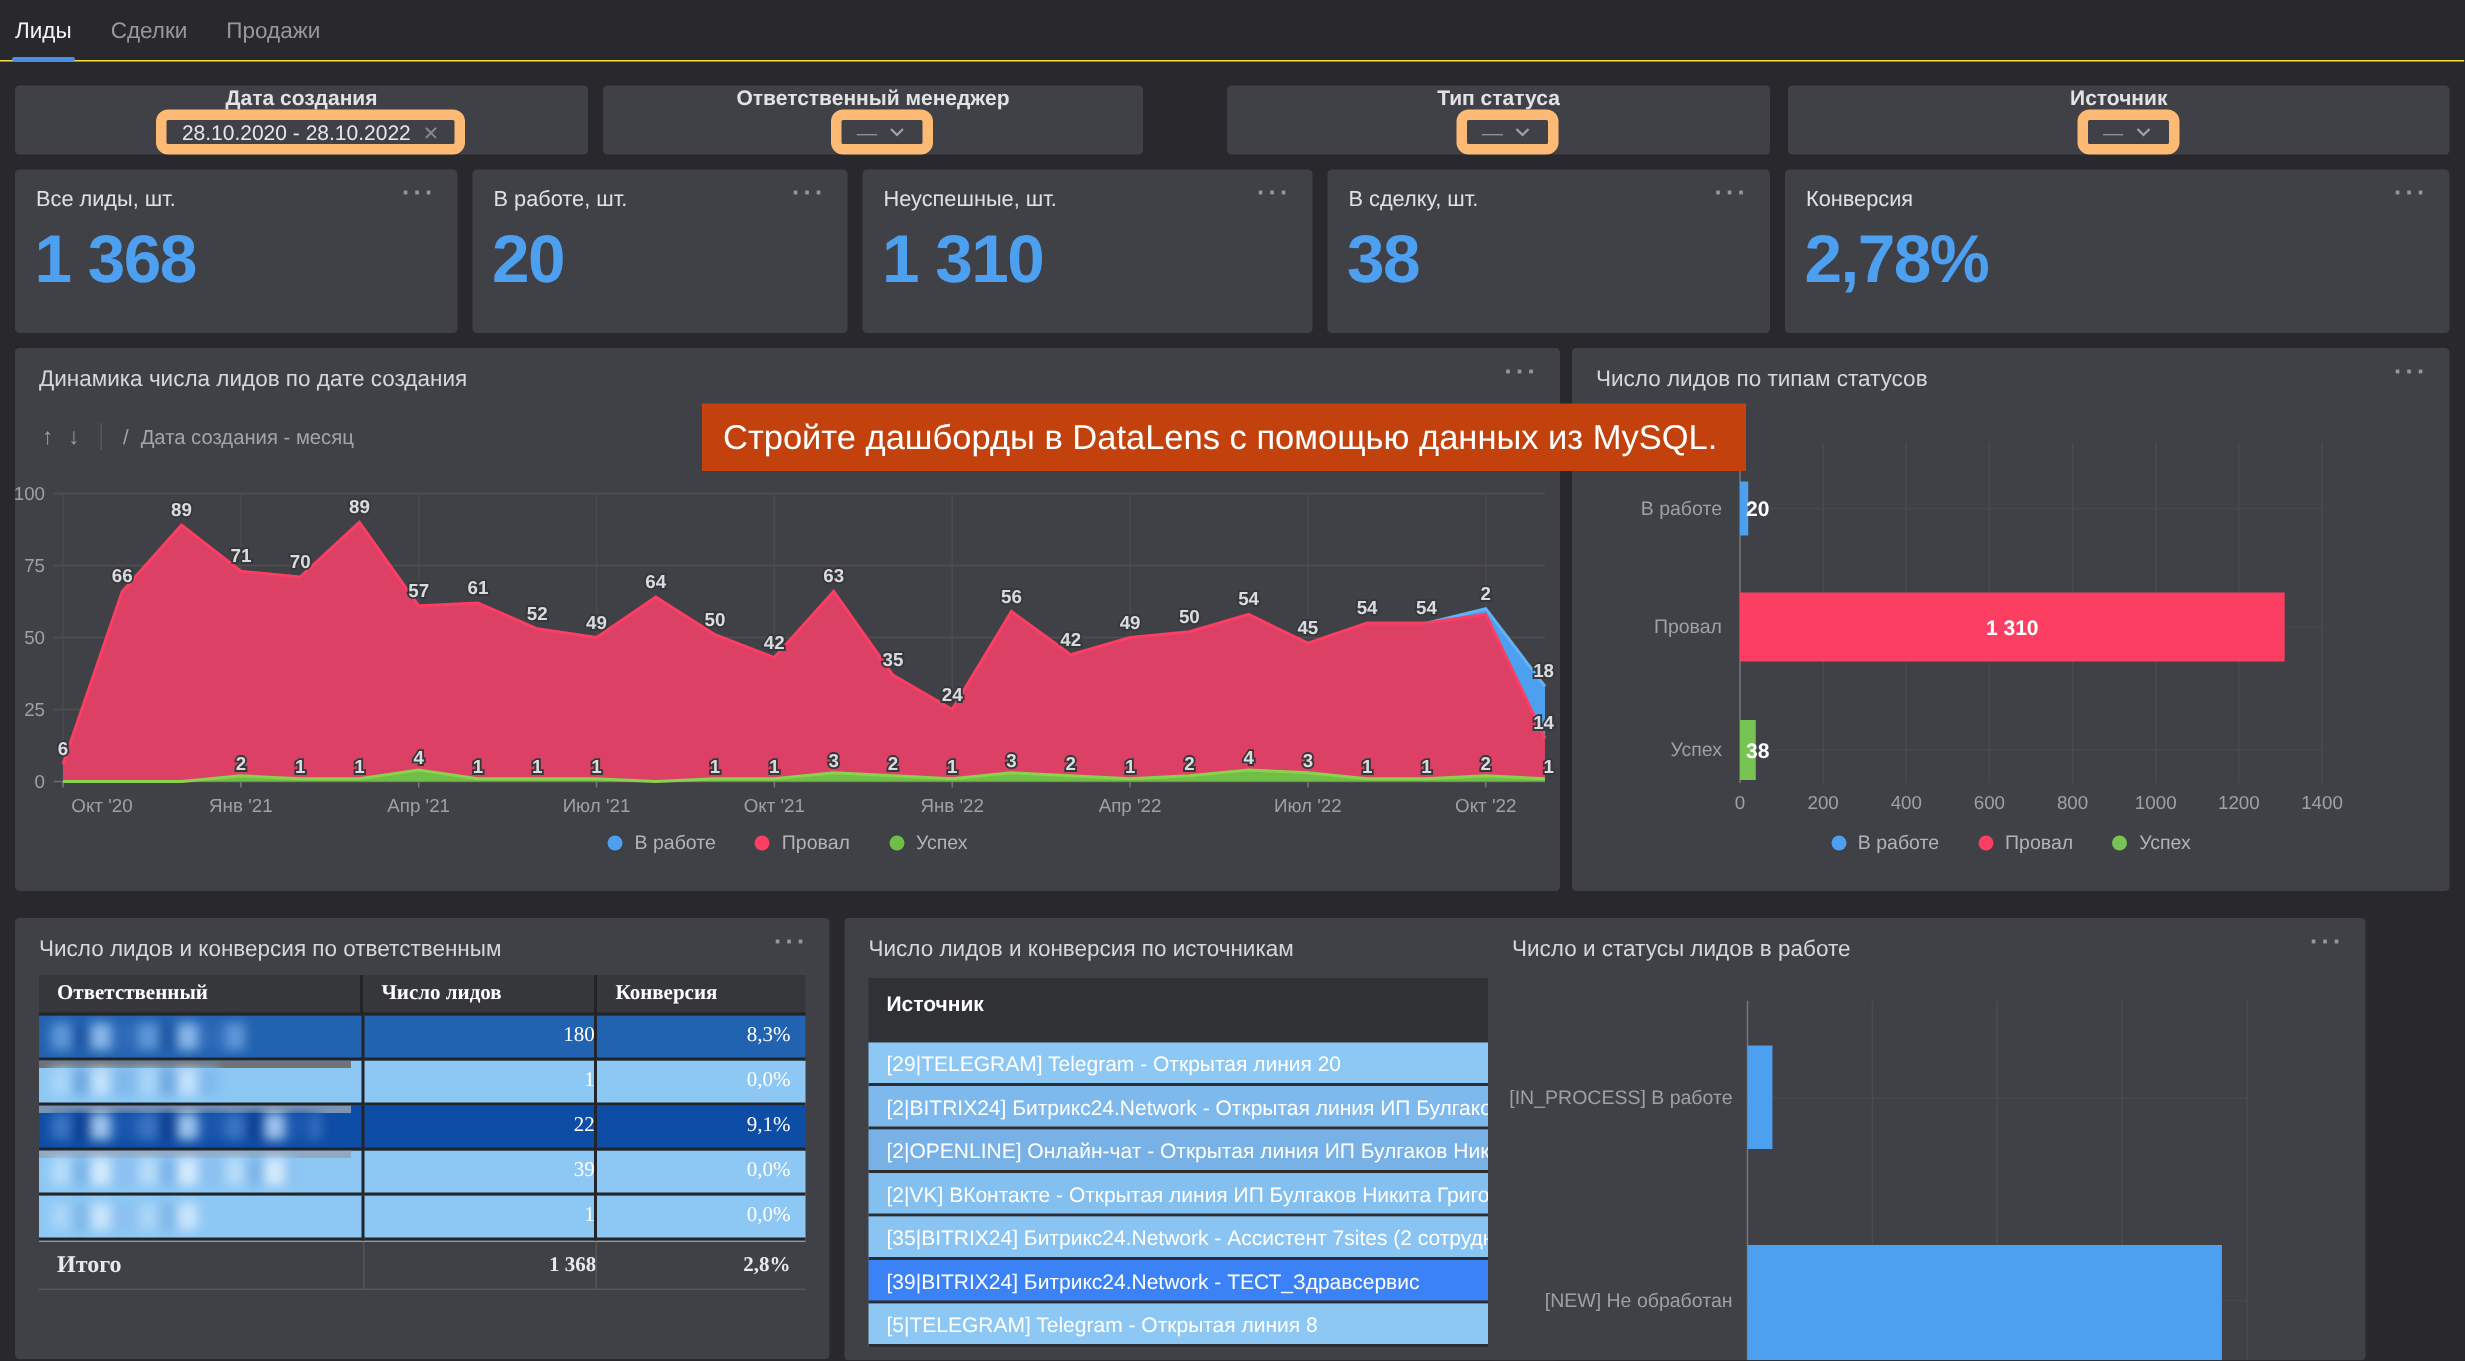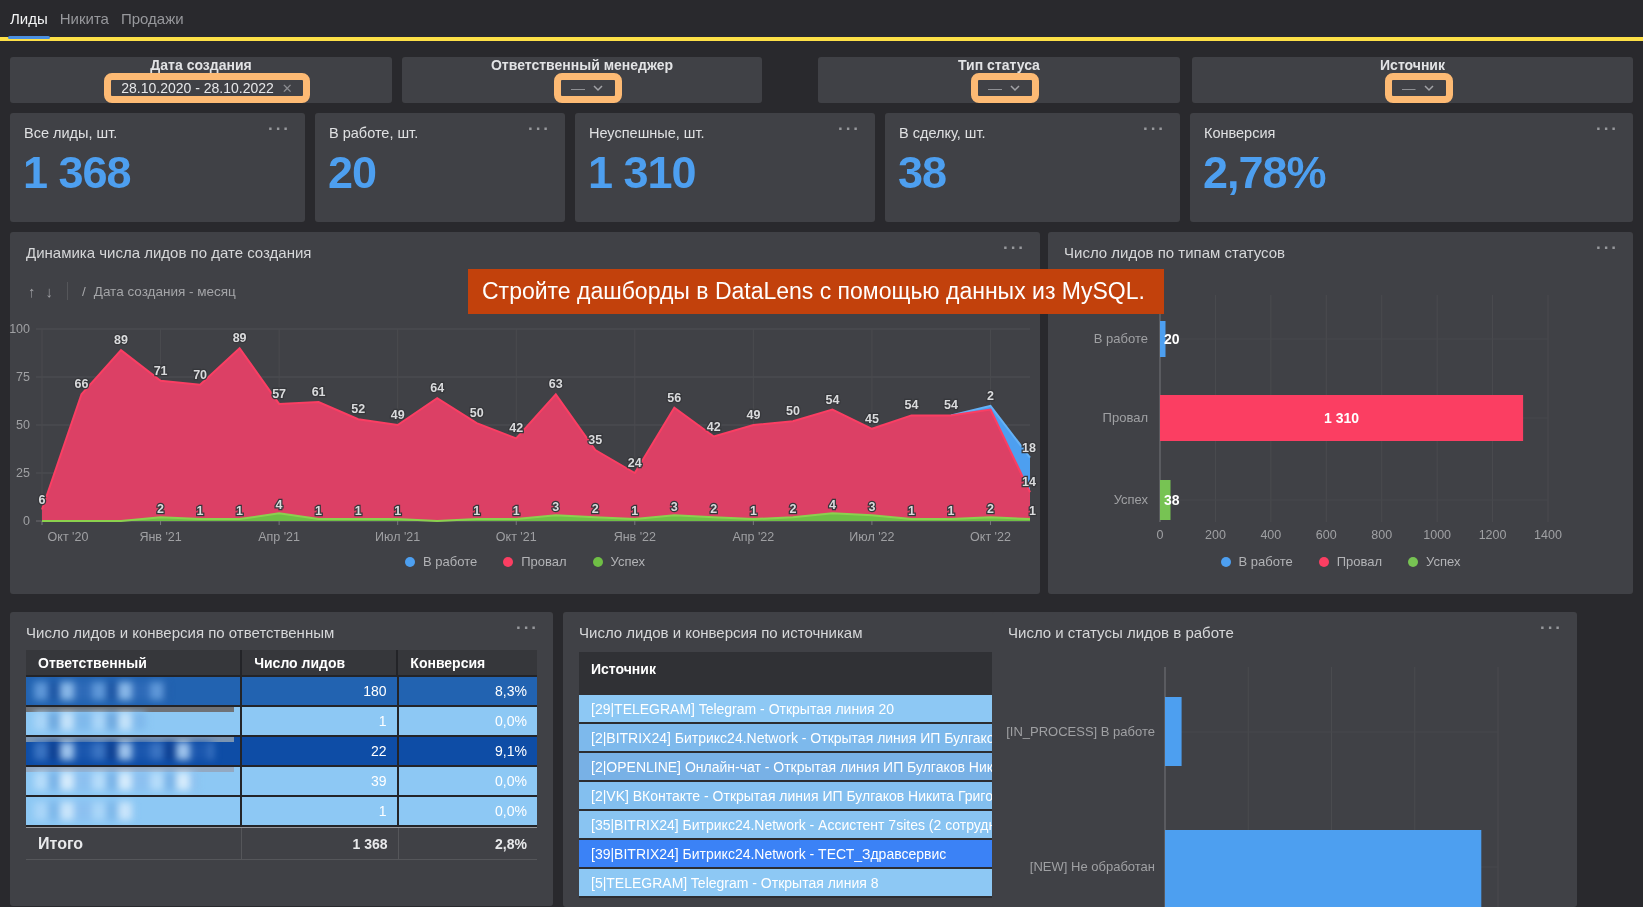--- a/index.html
+++ b/index.html
@@ -1,19 +1,19 @@
 <!DOCTYPE html>
 <html><head>
 <meta charset="utf-8">
 <style>
   html,body{margin:0;padding:0;background:#29292d;font-family:"Liberation Sans",sans-serif;}
   .stage{position:relative;width:1643px;height:907px;background:#29292d;overflow:hidden;}
 
   
-  .tabbar{position:absolute;left:0;top:0;width:100%;height:41px;border-bottom:4px solid #fde047;display:flex;align-items:center;padding-left:10px;box-sizing:border-box;gap:12px;}
+  .tabbar{position:absolute;left:0;top:0;width:100%;height:41px;border-bottom:1px solid #fde047;display:flex;align-items:center;padding-left:10px;box-sizing:border-box;gap:26px;}
   .tab{position:relative;font-size:15px;color:#97989c;cursor:pointer;height:41px;display:flex;align-items:center;}
   .tab.active{color:#f2f3f4;}
   .tab-underline{position:absolute;left:-2px;bottom:0;height:3px;width:calc(100% + 4px);background:#4a8fe0;border-radius:2px;}
 
   
   .fpanel{position:absolute;top:57px;height:46px;background:#404146;border-radius:3px;display:flex;align-items:center;padding:0 14px;box-sizing:border-box;flex-direction:column;}
   .flabel{font-size:14px;font-weight:700;color:#e2e3e5;white-space:nowrap;}
   .fctrl{flex:1;margin-left:12px;height:32px;border:7px solid #fdba74;border-radius:8px;display:flex;align-items:center;padding:0 10px;box-sizing:border-box;color:#e6e7e9;font-size:14px;cursor:pointer;background:transparent;}
   .fvalue{flex:1;white-space:nowrap;overflow:hidden;}
   .fvalue.placeholder{color:#8f9094;}
@@ -42,26 +42,26 @@
 
   .legend{position:absolute;left:0;right:0;display:flex;justify-content:center;gap:26px;align-items:center;}
   .leg-item{display:flex;align-items:center;gap:8px;color:#b2b3b6;font-size:13px;cursor:pointer;}
   .leg-item i{width:10px;height:10px;border-radius:50%;display:block;}
 
   
   .promo{position:absolute;left:468px;top:269px;width:696px;height:45px;background:#c2410c;z-index:40;display:flex;align-items:center;padding-left:14px;box-sizing:border-box;font-size:23px;color:#ffffff;white-space:nowrap;overflow:hidden;}
 
   
   .mtable{position:absolute;left:16px;top:38px;width:511px;}
-  .mrow{display:flex;height:30px;}
+  .mrow{display:flex;height:30px;font-family:Liberation Serif, serif;}
   .mrow.mhead{height:27px;background:#36373b;}
   .mc{box-sizing:border-box;border-right:2px solid #232428;border-bottom:2px solid #232428;display:flex;align-items:center;overflow:hidden;position:relative;}
   .mc:last-child{border-right:none;}
   .mc-name{width:222px;padding-left:12px;}
-  .mc-leads{width:160px;justify-content:flex-end;padding-right:10px;}
+  .mc-leads{width:160px;justify-content:flex-end;padding-right:0;}
   .mc-conv{width:142px;justify-content:flex-end;padding-right:10px;}
   .mhead .mc{color:#fff;font-weight:700;font-size:14px;}
   .mhead .mc-leads,.mhead .mc-conv{justify-content:flex-start;padding-left:12px;}
   .mnum{color:#fff;font-size:14px;}
   .mtotal{height:32px;border-top:1px solid #97989c;color:#e8e9eb;}
   .mtotal .mc{border-right:1px solid #55565a;border-bottom:1px solid #55565a;background:transparent;}
   .mtotal .mc:last-child{border-right:none;}
   .mtotal .mnum,.mtotal .mname-t{color:#e8e9eb;font-weight:700;}
   .blur-chip{position:absolute;left:8px;top:5px;bottom:5px;border-radius:2px;filter:blur(3.5px);}
   .stripe{position:absolute;top:0;left:0;height:5px;width:97%;}
@@ -77,21 +77,21 @@
 <body>
 
 <div class="stage">
 
   <div class="tabbar">
     <div class="tab active">
       <span>Лиды</span>
       <i class="tab-underline"></i>
     </div>
     <div class="tab">
-      <span>Никита</span>
+      <span>Сделки</span>
     </div>
     <div class="tab">
       <span>Продажи</span>
     </div>
   </div>
 
   <div class="fpanel" style="left:10px;width:382px;">
     <span class="flabel">Дата создания</span>
     <div class="fctrl">
       <span class="fvalue">28.10.2020 - 28.10.2022</span>

